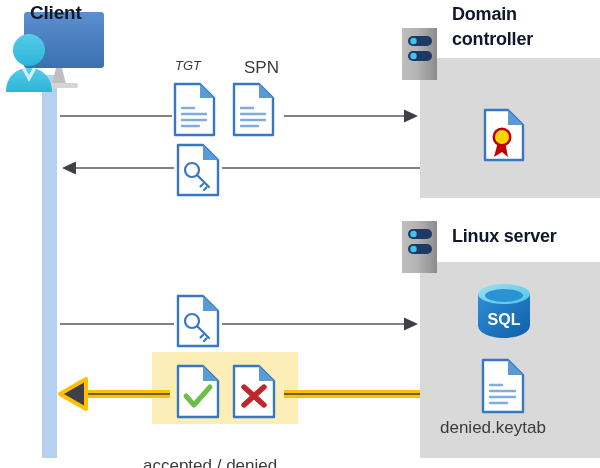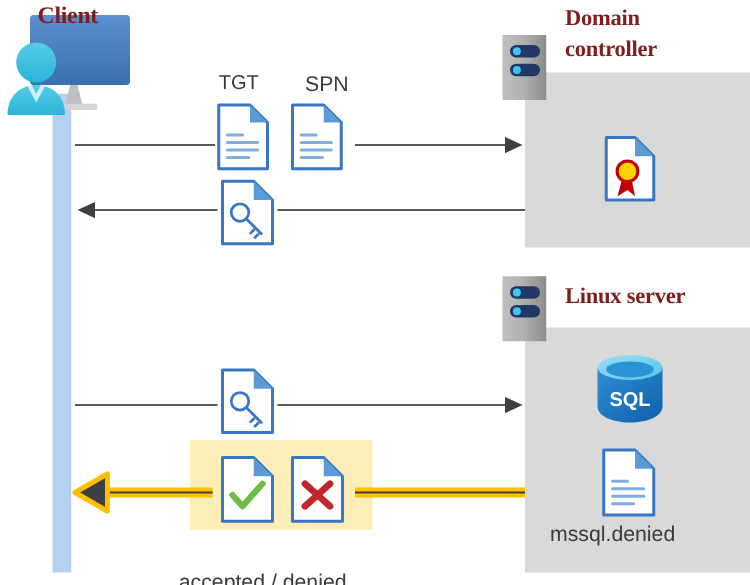--- a/index.html
+++ b/index.html
@@ -15,23 +15,22 @@
     width: 600px;
     height: 468px;
     background: #ffffff;
     overflow: hidden;
   }
   .abs { position: absolute; }
 
   
   .title-bold {
     font-weight: bold;
-    color: #7f1d1d;
+    color: #0f172a;
     letter-spacing: -0.2px;
-    font-family: Liberation Serif, serif;
   }
   .label-plain {
     color: #3b3b3b;
   }
 
   #client-title {
     left: 30px; top: 2px;
     font-size: 19px;
   }
   #dc-title {
@@ -41,21 +40,22 @@
     width: 140px;
   }
   #linux-title {
     left: 452px; top: 224px;
     font-size: 18px;
     line-height: 25px;
     width: 140px;
   }
   #tgt-label {
     left: 175px; top: 58px;
-    font-size: 16px;
+    font-size: 13px;
+    font-style: italic;
   }
   #spn-label {
     left: 244px; top: 58px;
     font-size: 17px;
   }
   #keytab-label {
     left: 440px; top: 418px;
     font-size: 17px;
   }
   #verdict-label {
@@ -284,16 +284,16 @@
 
   <div class="abs title-bold" id="dc-title">
     <div>Domain</div>
     <div>controller</div>
   </div>
 
   <div class="abs title-bold" id="linux-title">Linux server</div>
 
   <div class="abs label-plain" id="tgt-label">TGT</div>
   <div class="abs label-plain" id="spn-label">SPN</div>
-  <div class="abs label-plain" id="keytab-label">mssql.denied</div>
+  <div class="abs label-plain" id="keytab-label">denied.keytab</div>
   <div class="abs label-plain" id="verdict-label">accepted / denied</div>
 
 </div>
 
 </body></html>

